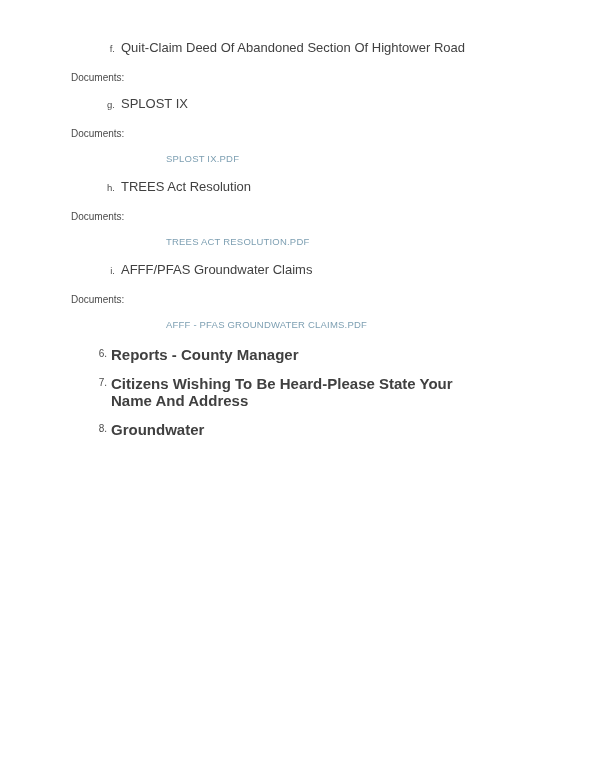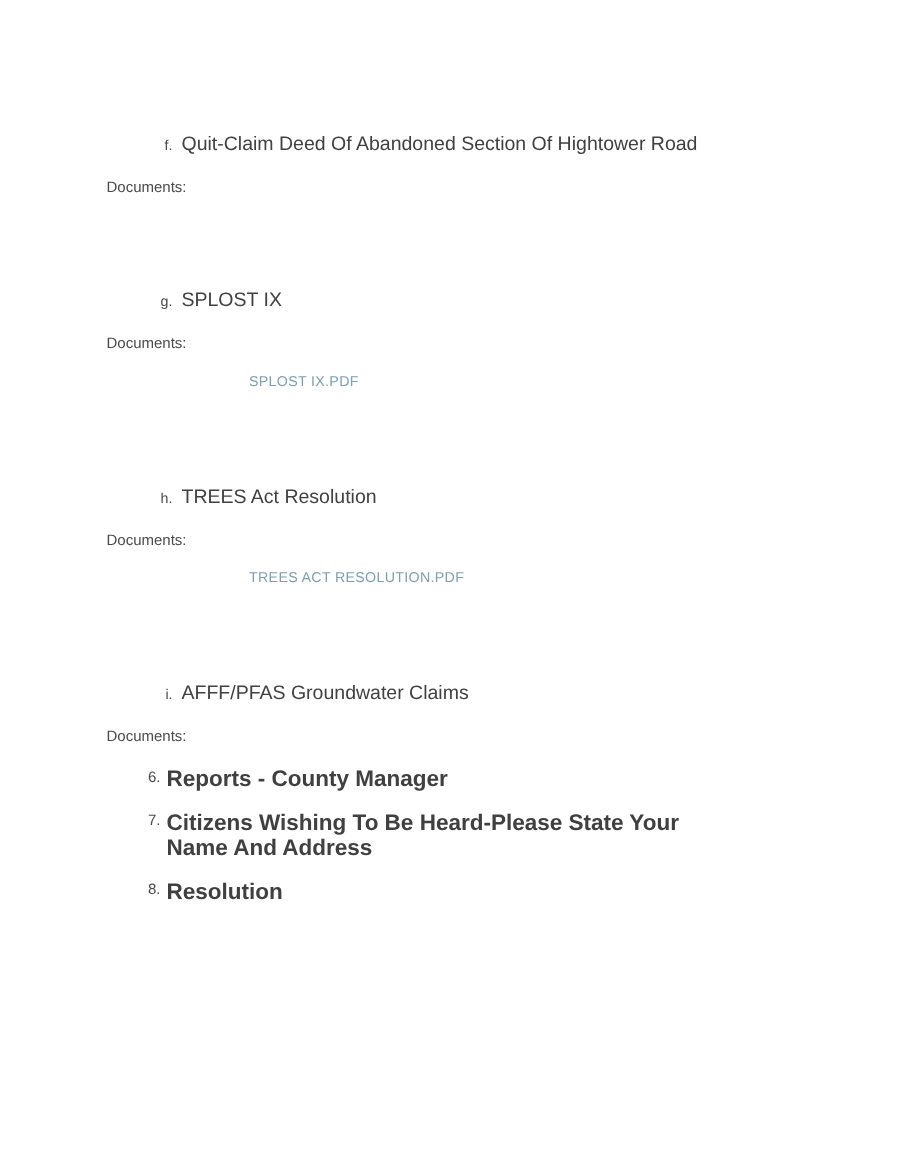--- a/index.html
+++ b/index.html
@@ -26,21 +26,20 @@
     width: 27px;
     text-align: right;
     padding-right: 6px;
     font-size: 9.5px;
     color: #4a4a4a;
   }
   .sub-item .title {
     font-size: 13px;
     line-height: 14px;
     color: #414141;
-    margin-top: 48px;
   }
   .docs-label {
     margin: 17px 0 0 71px;
     font-size: 10px;
     line-height: 11px;
     color: #4a4a4a;
   }
   .doc-link {
     display: inline-block;
     margin: 15px 0 0 166px;
@@ -108,34 +107,35 @@
     <div class="docs-label">Documents:</div>
     <a class="doc-link">TREES ACT RESOLUTION.PDF</a>
   </div>
 
   <div class="sub-item">
     <div class="title-row">
       <span class="letter">i.</span>
       <span class="title">AFFF/PFAS Groundwater Claims</span>
     </div>
     <div class="docs-label">Documents:</div>
+    <a class="doc-link">AFFF - PFAS GROUNDWATER CLAIMS.PDF</a>
   </div>
 
   <div class="numbered-section">
 
     <div class="num-item">
       <span class="num">6.</span>
       <span class="heading">Reports - County Manager</span>
     </div>
 
     <div class="num-item">
       <span class="num">7.</span>
       <span class="heading">Citizens Wishing To Be Heard-Please State Your Name And Address</span>
     </div>
 
     <div class="num-item">
       <span class="num">8.</span>
-      <span class="heading">Resolution</span>
+      <span class="heading">Groundwater</span>
     </div>
 
   </div>
 
 </div>
 
 </body></html>

